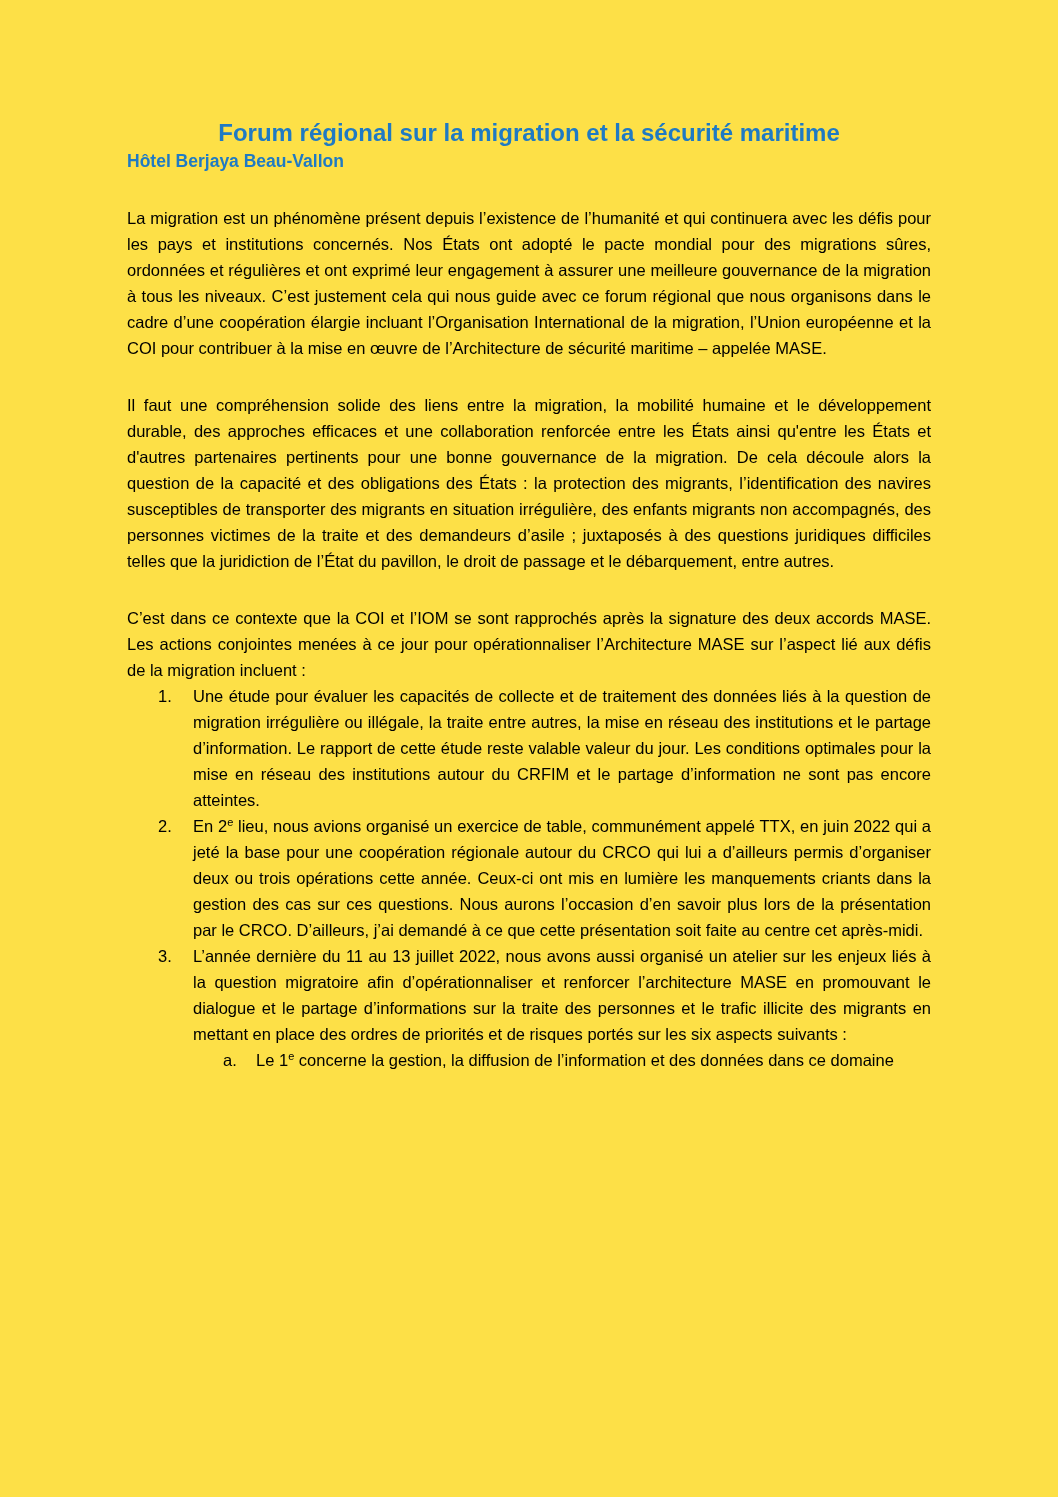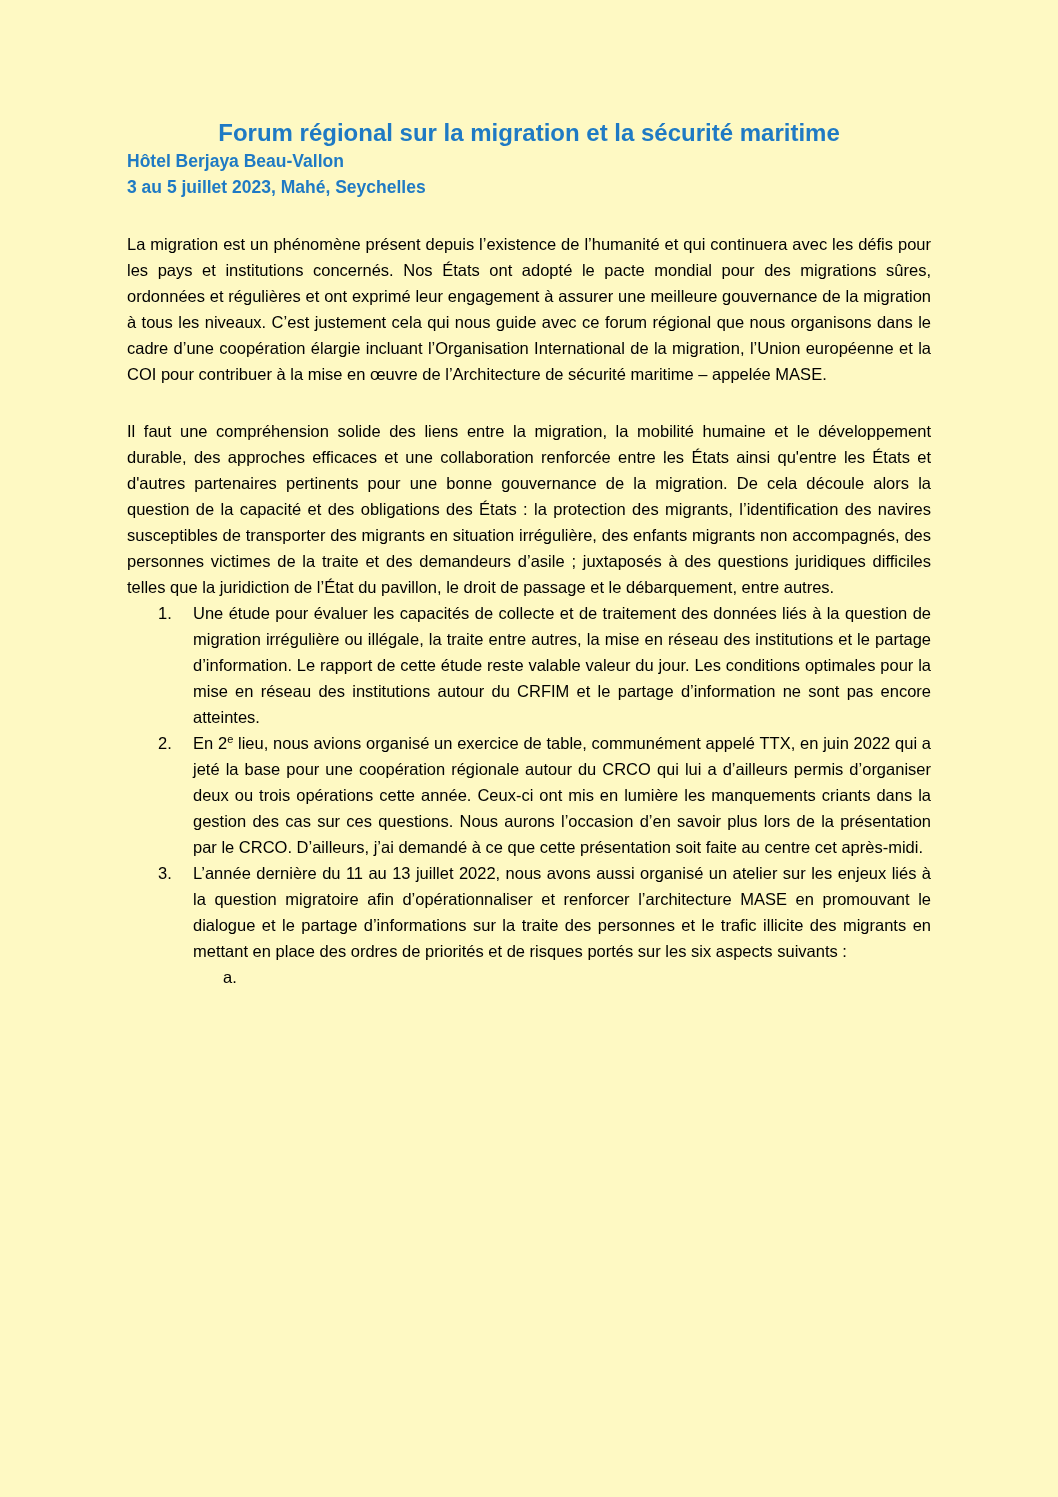--- a/index.html
+++ b/index.html
@@ -5,21 +5,21 @@
   html, body {
     margin: 0;
     padding: 0;
     background: #ffffff;
   }
   .page {
     position: relative;
     width: 1058px;
     height: 1497px;
     margin: 0 auto;
-    background: #fef9c3;
+    background: #fde047;
     box-sizing: border-box;
     padding: 118px 127px 0 127px;
     font-family: "Liberation Sans", sans-serif;
     color: var(--body-text, #000000);
     overflow: hidden;
   }
   .doc-title {
     margin: 0;
     text-align: center;
     font-size: 24px;
@@ -74,44 +74,45 @@
     vertical-align: super;
   }
 </style>
 </head>
 <body>
 
 <div class="page">
 
   <h1 class="doc-title">Forum régional sur la migration et la sécurité maritime</h1>
   <div class="doc-subtitle">Hôtel Berjaya Beau-Vallon</div>
-  <div class="doc-subtitle">3 au 5 juillet 2023, Mahé, Seychelles</div>
 
 
   <p class="para">La migration est un phénomène présent depuis l’existence de l’humanité et qui continuera avec les défis pour les pays et institutions concernés. Nos États ont adopté le pacte mondial pour des migrations sûres, ordonnées et régulières et ont exprimé leur engagement à assurer une meilleure gouvernance de la migration à tous les niveaux. C’est justement cela qui nous guide avec ce forum régional que nous organisons dans le cadre d’une coopération élargie incluant l’Organisation International de la migration, l’Union européenne et la COI pour contribuer à la mise en œuvre de l’Architecture de sécurité maritime – appelée MASE.</p>
 
   <p class="para">Il faut une compréhension solide des liens entre la migration, la mobilité humaine et le développement durable, des approches efficaces et une collaboration renforcée entre les États ainsi qu'entre les États et d'autres partenaires pertinents pour une bonne gouvernance de la migration. De cela découle alors la question de la capacité et des obligations des États : la protection des migrants, l’identification des navires susceptibles de transporter des migrants en situation irrégulière, des enfants migrants non accompagnés, des personnes victimes de la traite et des demandeurs d’asile ; juxtaposés à des questions juridiques difficiles telles que la juridiction de l’État du pavillon, le droit de passage et le débarquement, entre autres.</p>
 
+  <p class="para intro">C’est dans ce contexte que la COI et l’IOM se sont rapprochés après la signature des deux accords MASE. Les actions conjointes menées à ce jour pour opérationnaliser l’Architecture MASE sur l’aspect lié aux défis de la migration incluent :</p>
 
   <div class="numbered-list">
 
     <div class="li l1">
       <span class="marker">1.</span>
       <span class="li-text">Une étude pour évaluer les capacités de collecte et de traitement des données liés à la question de migration irrégulière ou illégale, la traite entre autres, la mise en réseau des institutions et le partage d’information. Le rapport de cette étude reste valable valeur du jour. Les conditions optimales pour la mise en réseau des institutions autour du CRFIM et le partage d’information ne sont pas encore atteintes.</span>
     </div>
 
     <div class="li l1">
       <span class="marker">2.</span>
       <span class="li-text"><span>En 2</span><sup class="ord">e</sup><span> lieu, nous avions organisé un exercice de table, communément appelé TTX, en juin 2022 qui a jeté la base pour une coopération régionale autour du CRCO qui lui a d’ailleurs permis d’organiser deux ou trois opérations cette année. Ceux-ci ont mis en lumière les manquements criants dans la gestion des cas sur ces questions. Nous aurons l’occasion d’en savoir plus lors de la présentation par le CRCO. D’ailleurs, j’ai demandé à ce que cette présentation soit faite au centre cet après-midi.</span></span>
     </div>
 
     <div class="li l1">
       <span class="marker">3.</span>
       <span class="li-text">L’année dernière du 11 au 13 juillet 2022, nous avons aussi organisé un atelier sur les enjeux liés à la question migratoire afin d’opérationnaliser et renforcer l’architecture MASE en promouvant le dialogue et le partage d’informations sur la traite des personnes et le trafic illicite des migrants en mettant en place des ordres de priorités et de risques portés sur les six aspects suivants :</span>
     </div>
 
     <div class="li l2">
       <span class="marker">a.</span>
+      <span class="li-text"><span>Le 1</span><sup class="ord">e</sup><span> concerne la gestion, la diffusion de l’information et des données dans ce domaine</span></span>
     </div>
 
   </div>
 
 </div>
 
 </body></html>

